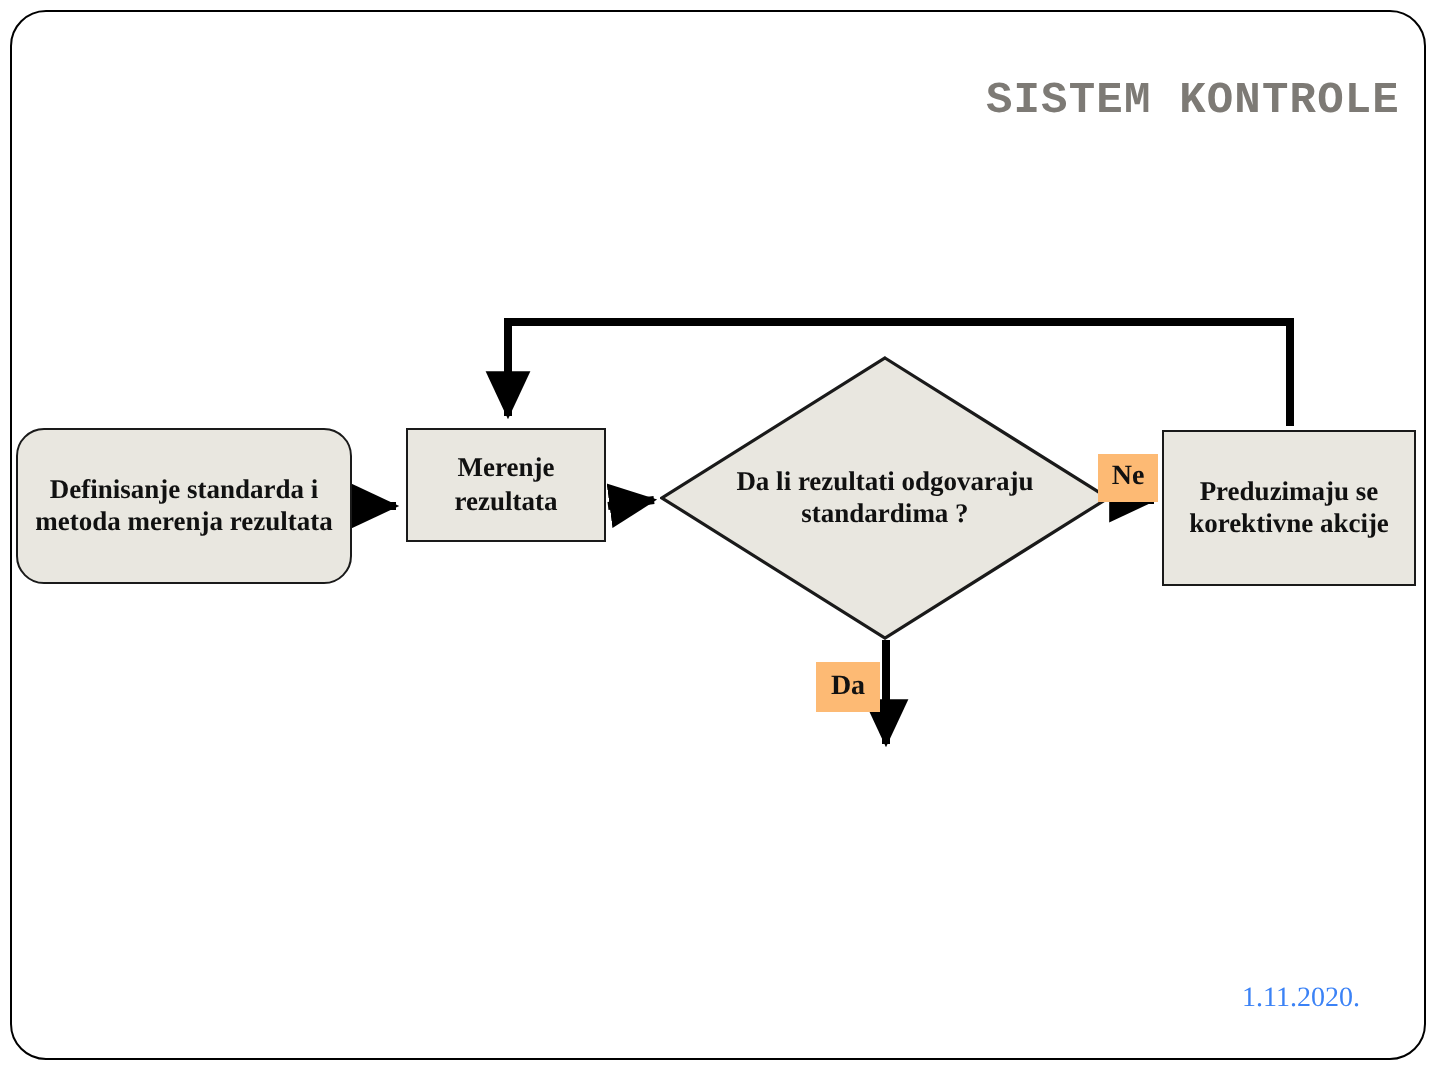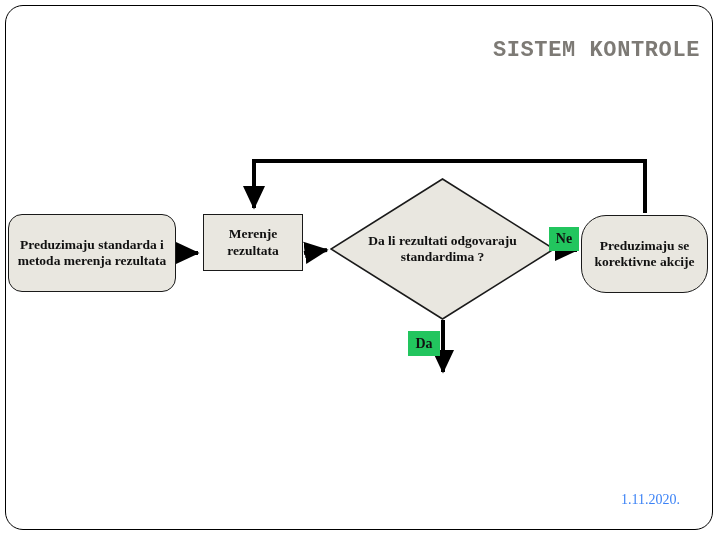--- a/index.html
+++ b/index.html
@@ -71,21 +71,20 @@
     left: 8px; top: 214px; width: 168px; height: 78px;
     font-size: 13.5px;
   }
   #node-measure {
     left: 203px; top: 214px; width: 100px; height: 57px;
     font-size: 13.5px;
   }
   #node-corrective {
     left: 581px; top: 215px; width: 127px; height: 78px;
     font-size: 13.5px;
-    border-radius: 25px;
   }
   #node-nothing {
     left: 386px; top: 377px; width: 122px; height: 75px;
     font-size: 13.5px;
   }
 
   
   #node-decision {
     position: absolute;
     left: 330px; top: 178px;
@@ -107,21 +106,21 @@
     font-family: "Liberation Serif", "DejaVu Serif", serif;
     font-weight: bold;
     font-size: 13.5px;
     line-height: 1.18;
     color: #111111;
   }
 
   
   .branch-label {
     position: absolute;
-    background: #22c55e;
+    background: #fdba74;
     font-family: "Liberation Serif", "DejaVu Serif", serif;
     font-weight: bold;
     font-size: 14px;
     color: #111111;
     display: flex;
     align-items: center;
     justify-content: center;
   }
   #label-ne { left: 549px; top: 227px; width: 30px; height: 24px; }
   #label-da { left: 408px; top: 331px; width: 32px; height: 25px; }
@@ -154,21 +153,21 @@
 
     <line x1="304" y1="253" x2="327" y2="250" stroke="#000000" stroke-width="4" marker-end="url(#arrowhead)"></line>
 
     <line x1="556" y1="250" x2="577" y2="250" stroke="#000000" stroke-width="4" marker-end="url(#arrowhead)"></line>
 
     <line x1="443" y1="320" x2="443" y2="372" stroke="#000000" stroke-width="4" marker-end="url(#arrowhead)"></line>
 
     <polyline points="645,213 645,161 254,161 254,208" fill="none" stroke="#000000" stroke-width="4" marker-end="url(#arrowhead)"></polyline>
   </svg>
 
-  <div class="node rounded" id="node-define">Preduzimaju standarda i metoda merenja rezultata</div>
+  <div class="node rounded" id="node-define">Definisanje standarda i metoda merenja rezultata</div>
 
   <div class="node" id="node-measure">Merenje rezultata</div>
 
   <div id="node-decision">
     <svg viewBox="0 0 225 142" xmlns="http://www.w3.org/2000/svg">
       <polygon points="112.5,1 224,71 112.5,141 1,71" fill="#e9e7e0" stroke="#1a1a1a" stroke-width="1.6"></polygon>
     </svg>
     <div class="dtext">Da li rezultati odgovaraju standardima ?</div>
   </div>
 

